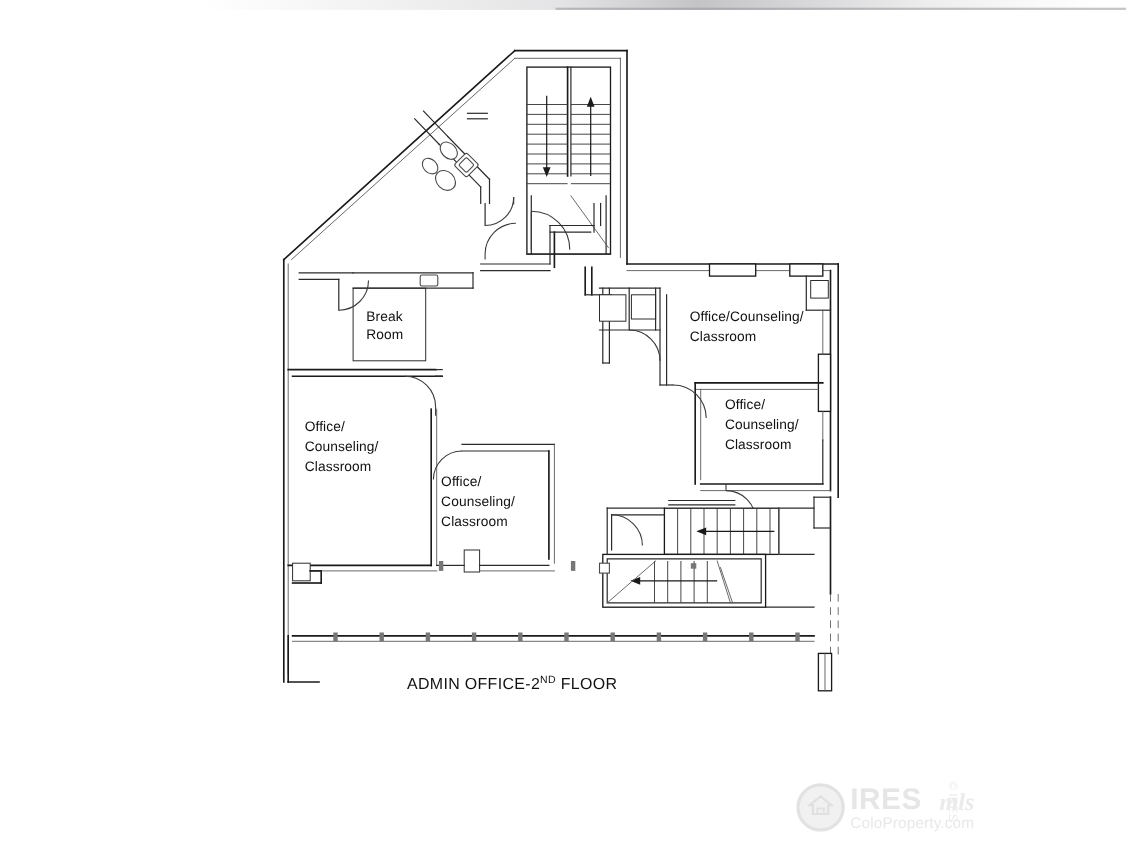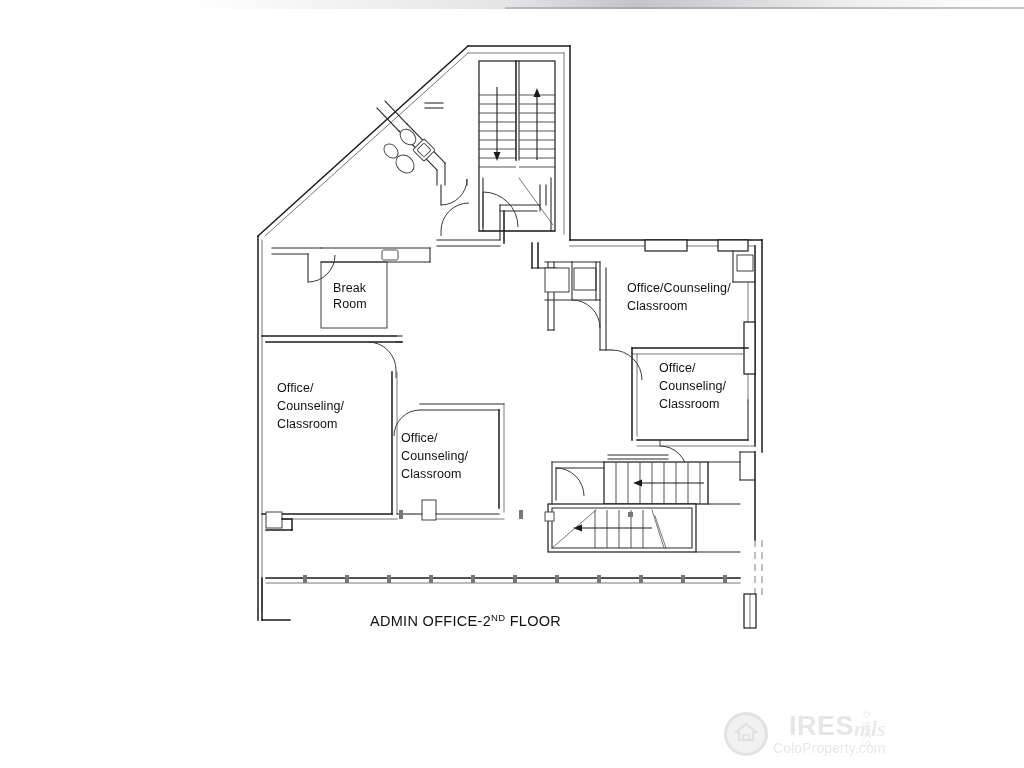--- a/index.html
+++ b/index.html
@@ -101,21 +101,20 @@
   }
   #watermark .wm-ires {
     position: absolute;
     left: 49px; top: 6px;
     font-family: "Liberation Sans", sans-serif;
     font-size: 27px;
     font-weight: bold;
     color: #e6e6e6;
     letter-spacing: 0.5px;
     line-height: 28px;
-    margin-left: 16px;
   }
   #watermark .wm-mls {
     position: absolute;
     left: 130px; top: 10px;
     font-family: "Liberation Serif", serif;
     font-size: 22px;
     font-style: italic;
     font-weight: bold;
     color: #eaeaea;
   }

